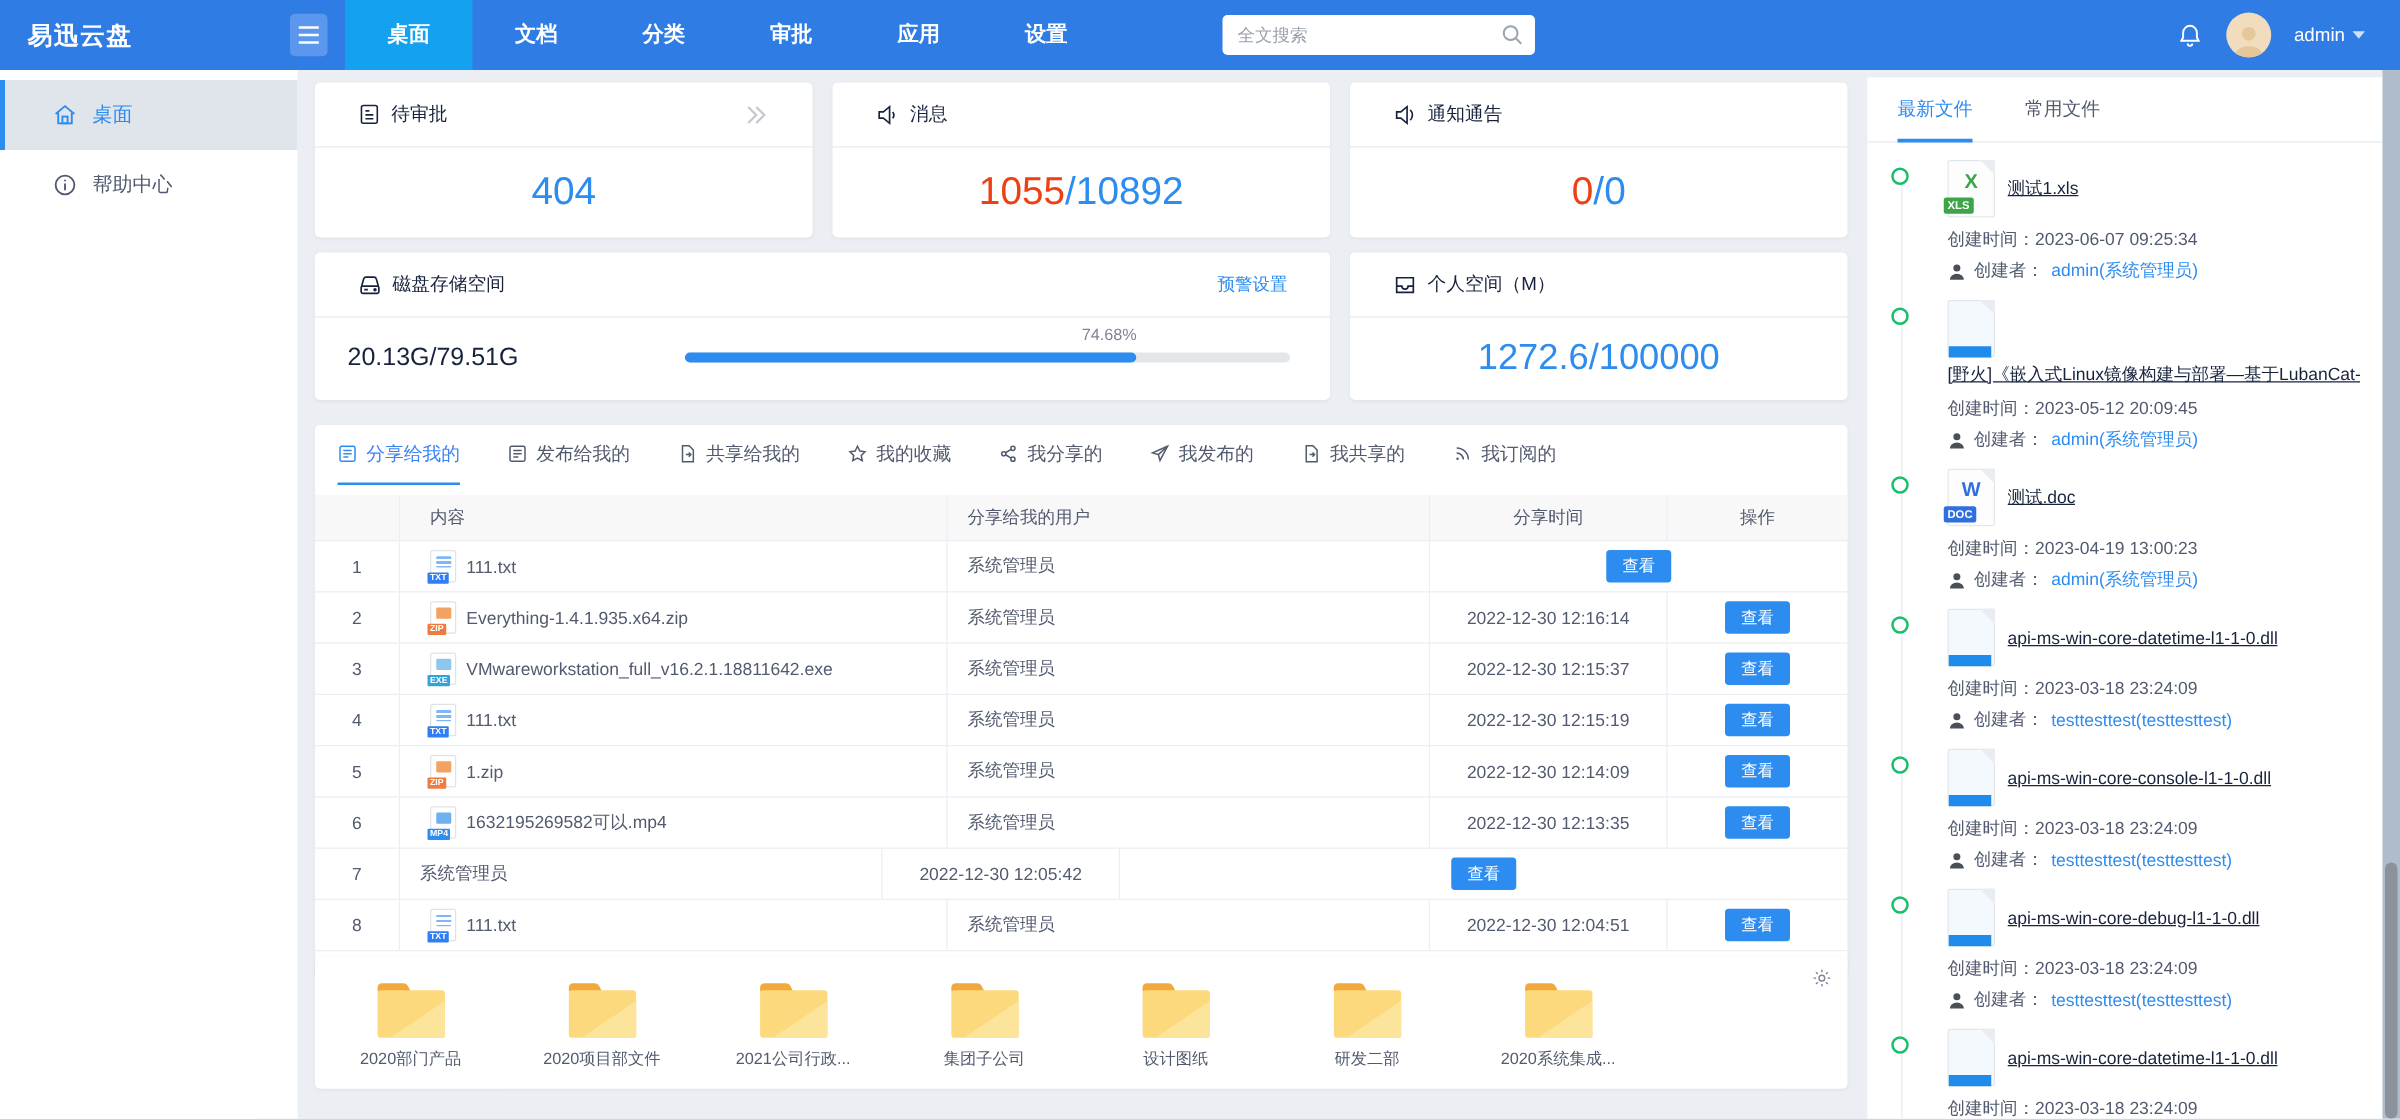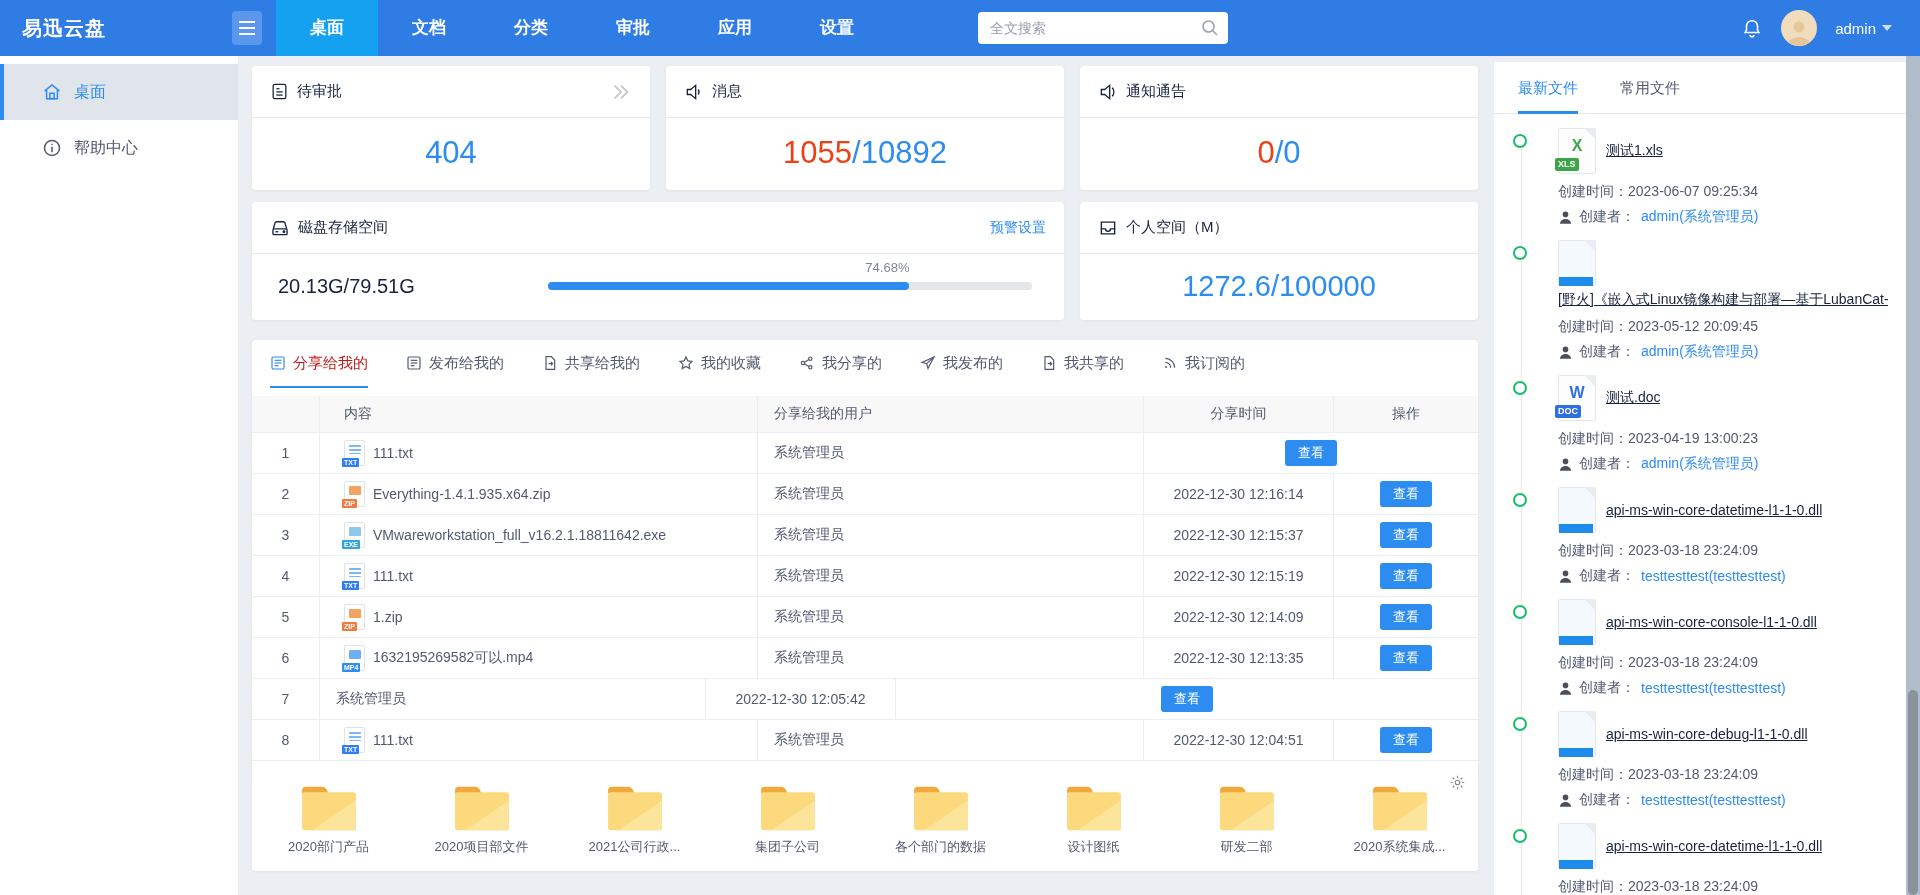--- a/index.html
+++ b/index.html
@@ -24,41 +24,41 @@
   .uname { color:#fff; font-size:15px; cursor:pointer; display:flex; align-items:center; gap:6px; }
   .caret { width:0; height:0; border-left:5px solid transparent; border-right:5px solid transparent; border-top:6px solid #cfe0f8; display:inline-block; }
 
   
   .lsidebar { position:absolute; left:0; top:56px; width:238px; bottom:0; background:#fff; padding-top:8px; }
   .side-item { height:56px; display:flex; align-items:center; gap:12px; padding-left:38px; font-size:16px; cursor:pointer; color:#515a6e; border-left:4px solid transparent; }
   .side-item[data-active="true"] { background:#dfe5eb; border-left-color:#2d8cf0; color:#2d8cf0; }
 
   
   .card { position:absolute; background:#fff; border-radius:4px; box-shadow:0 1px 3px rgba(0,0,0,.05); }
-  .card-head { height:52px; display:flex; align-items:center; padding:0 18px; border-bottom:1px solid #e8eaec; color:#17233d; font-size:15px; gap:8px; }
+  .card-head { height:52px; display:flex; align-items:center; padding:0 34px; border-bottom:1px solid #e8eaec; color:#17233d; font-size:15px; gap:8px; }
   .card-head .spacer { flex:1; }
 
   
   .stat-val { height:70px; display:flex; align-items:center; justify-content:center; font-size:31px; }
   .blue-t { color:#2d8cf0; } .red-t { color:#ed4014; }
 
   
   .disk-body { height:64px; display:flex; align-items:center; padding:0 26px; position:relative; }
   .disk-usage { font-size:20px; color:#17233d; width:270px; }
   .prog-wrap { position:relative; flex:1; height:8px; background:#e4e7ea; border-radius:5px; margin-right:6px; }
   .prog-fill { position:absolute; left:0; top:0; height:8px; background:#2d8cf0; border-radius:5px; width:0; }
   .prog-label { position:absolute; top:-22px; font-size:13px; color:#808695; white-space:nowrap; transform:translateX(-100%); }
   .alert-link { color:#2d8cf0; font-size:14px; cursor:pointer; }
   .personal-val { height:64px; display:flex; align-items:center; justify-content:center; font-size:29px; color:#2d8cf0; }
 
   
   .tabcard { left:252px; top:340px; width:1226px; height:440px; }
   .share-tabs { display:flex; gap:38px; padding:0 18px; height:48px; align-items:center; }
   .share-tab { display:flex; align-items:center; gap:7px; font-size:15px; color:#515a6e; cursor:pointer; height:48px; border-bottom:2px solid transparent; }
-  .share-tab[data-active="true"] { color:#b91c1c; border-bottom-color:#2d8cf0; }
+  .share-tab[data-active="true"] { color:#3b82f6; border-bottom-color:#2d8cf0; }
   .share-tab[data-active="true"] svg { stroke:#2d8cf0; }
   .share-tab svg { stroke:#515a6e; }
 
   .tbl { margin-top:8px; }
   .trow { display:flex; height:41px; align-items:stretch; border-bottom:1px solid #ebeef5; }
   .trow .c { display:flex; align-items:center; border-right:1px solid #ebeef5; padding:0 10px; overflow:hidden; white-space:nowrap; }
   .trow .c:last-child { border-right:none; }
   .c.idx { width:68px; justify-content:center; }
   .c.content { width:438px; padding-left:24px; gap:8px; }
   .c.user { width:386px; padding-left:16px; }
@@ -538,30 +538,20 @@
         <span>
           <svg width="60" height="52" viewBox="0 0 64 56">
             <path d="M3 9 Q3 5 7 5 L25 5 Q28 5 29.5 8 L31.5 12 L3 12 Z" fill="#f2a93c"></path>
             <rect x="3" y="11" width="58" height="41" rx="3" fill="#fbd97c"></rect>
             <path d="M14 52 L61 52 L61 20 Z" fill="#fde49b"></path>
           </svg>
         </span>
         <span class="flabel">集团子公司</span>
       </div>
 
-      <div class="folder">
-        <span>
-          <svg width="60" height="52" viewBox="0 0 64 56">
-            <path d="M3 9 Q3 5 7 5 L25 5 Q28 5 29.5 8 L31.5 12 L3 12 Z" fill="#f2a93c"></path>
-            <rect x="3" y="11" width="58" height="41" rx="3" fill="#fbd97c"></rect>
-            <path d="M14 52 L61 52 L61 20 Z" fill="#fde49b"></path>
-          </svg>
-        </span>
-        <span class="flabel">各个部门的数据</span>
-      </div>
 
       <div class="folder">
         <span>
           <svg width="60" height="52" viewBox="0 0 64 56">
             <path d="M3 9 Q3 5 7 5 L25 5 Q28 5 29.5 8 L31.5 12 L3 12 Z" fill="#f2a93c"></path>
             <rect x="3" y="11" width="58" height="41" rx="3" fill="#fbd97c"></rect>
             <path d="M14 52 L61 52 L61 20 Z" fill="#fde49b"></path>
           </svg>
         </span>
         <span class="flabel">设计图纸</span>

